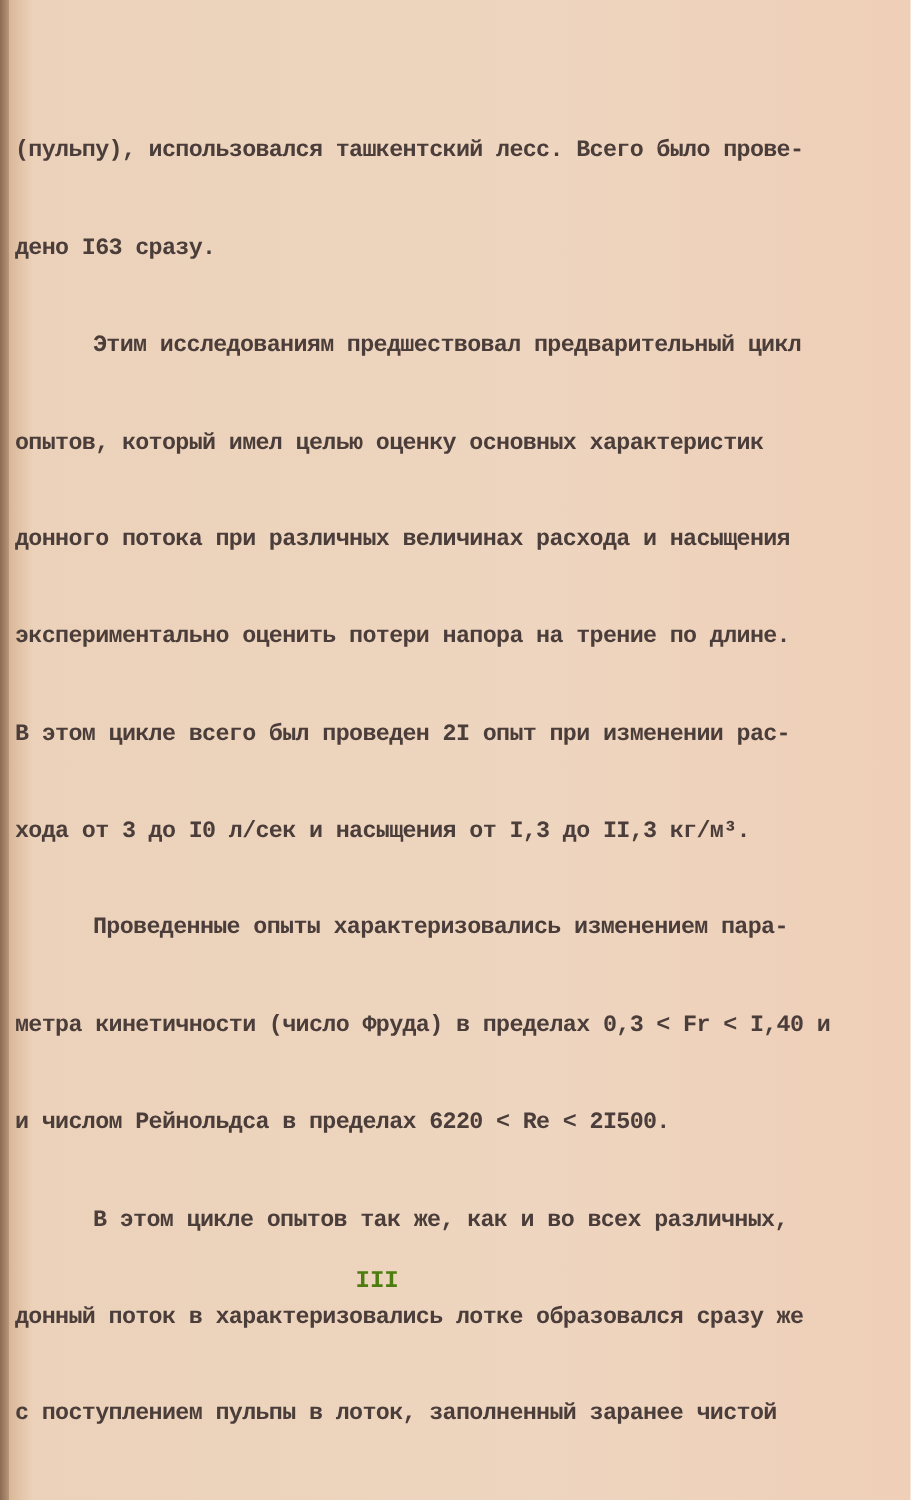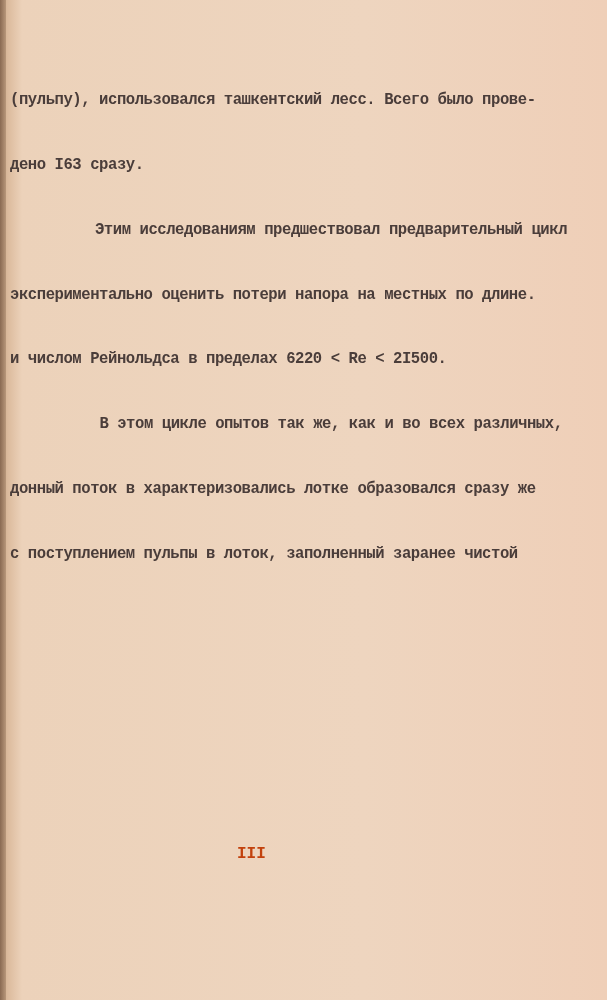--- a/index.html
+++ b/index.html
@@ -13,37 +13,43 @@
     background: linear-gradient(90deg, #8a6a52, #b8977a);
   }
   .text {
     position:absolute; left:10px; top:47px; width:590px;
     font-family: "Liberation Mono", "DejaVu Sans Mono", monospace;
     font-size:15.6px; font-weight:bold; color:#4a3d3a;
     line-height:21.6px; letter-spacing:-0.45px;
     white-space:pre;
   }
   .line { display:block; height:21.6px;font-family:Liberation Mono, monospace; }
-  .indent { padding-left:52px;text-align:center; }
+  .indent { padding-left:52px; }
   .page-number {
     position:absolute; left:237px; top:845px;
     font-family: "Liberation Mono", "DejaVu Sans Mono", monospace;
-    font-size:16px; font-weight:bold; color:#c2410c;
+    font-size:16px; font-weight:bold; color:#4d7c0f;
   }
 </style>
 </head>
 <body>
 
 <div class="page-edge"></div>
 
 <div class="text">
   <span class="line">(пульпу), использовался ташкентский лесс. Всего было прове-</span>
   <span class="line">дено I63 сразу.</span>
   <span class="line indent">Этим исследованиям предшествовал предварительный цикл</span>
-  <span class="line">экспериментально оценить потери напора на местных по длине.</span>
+  <span class="line">опытов, который имел целью оценку основных характеристик</span>
+  <span class="line">донного потока при различных величинах расхода и насыщения</span>
+  <span class="line">экспериментально оценить потери напора на трение по длине.</span>
+  <span class="line">В этом цикле всего был проведен 2I опыт при изменении рас-</span>
+  <span class="line">хода от 3 до I0 л/сек и насыщения от I,3 до II,3 кг/м³.</span>
+  <span class="line indent">Проведенные опыты характеризовались изменением пара-</span>
+  <span class="line">метра кинетичности (число Фруда) в пределах 0,3 &lt; Fr &lt; I,40 и</span>
   <span class="line">и числом Рейнольдса в пределах 6220 &lt; Re &lt; 2I500.</span>
   <span class="line indent">В этом цикле опытов так же, как и во всех различных,</span>
   <span class="line">донный поток в характеризовались лотке образовался сразу же</span>
   <span class="line">с поступлением пульпы в лоток, заполненный заранее чистой</span>
   
   
   
   
   
   

